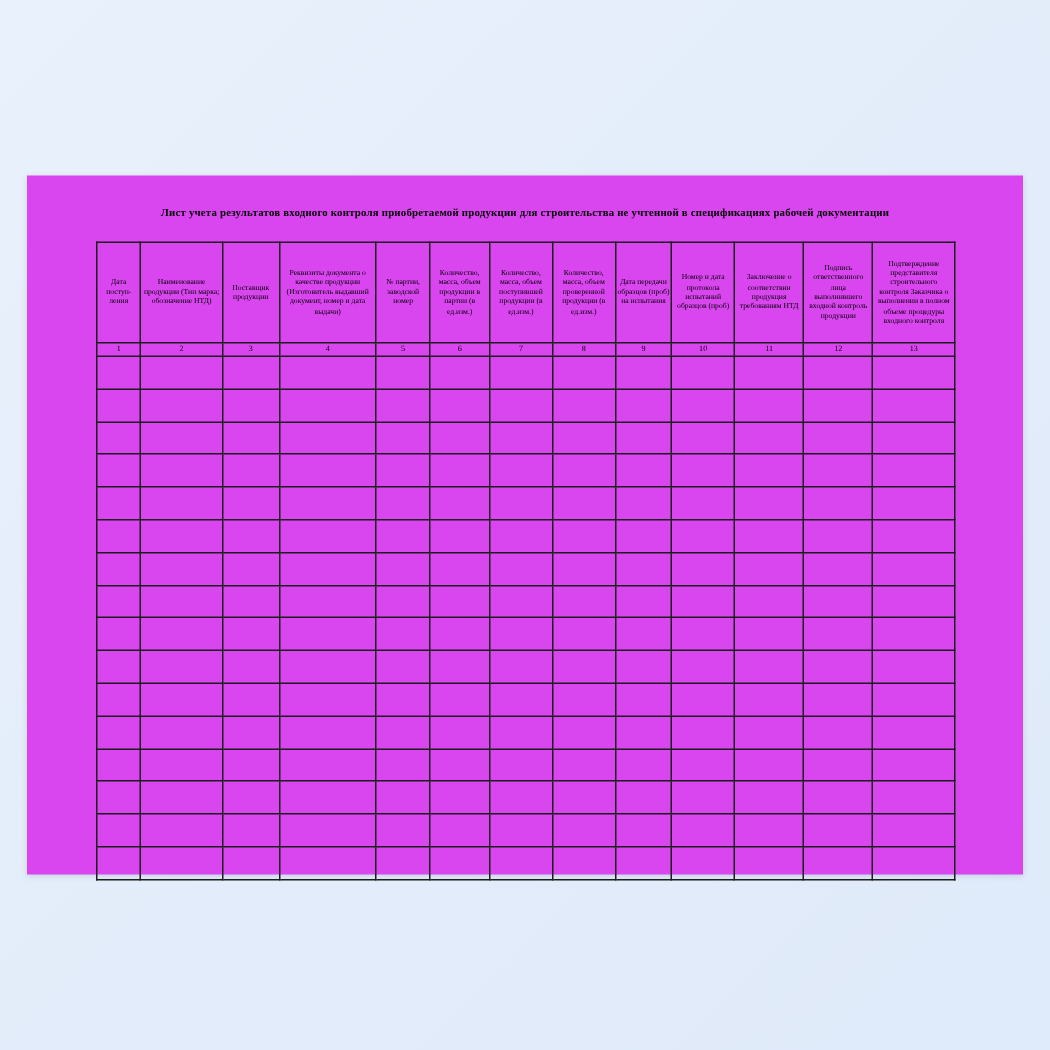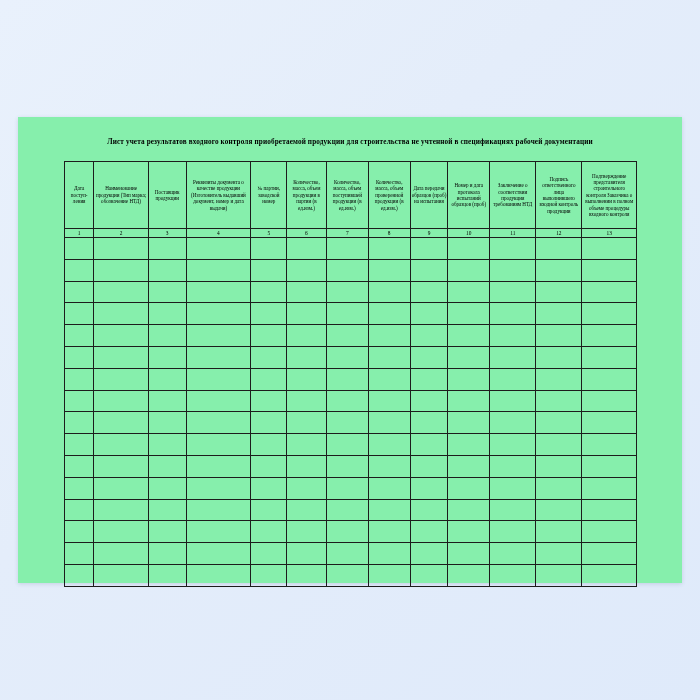--- a/index.html
+++ b/index.html
@@ -17,21 +17,21 @@
     position: absolute;
     inset: 0;
     background: linear-gradient(135deg, #e9f1fc 0%, #e4edfa 40%, #dfeafa 100%);
   }
   #sheet {
     position: absolute;
     left: 18px;
     top: 117px;
     width: 664px;
     height: 466px;
-    background: #86efac;
+    background: #d946ef;
     box-shadow: 0 1px 4px rgba(60,80,120,0.18);
   }
   #title {
     position: absolute;
     left: 0;
     right: 0;
     top: 21px;
     text-align: center;
     font-size: 7.2px;
     font-weight: bold;

